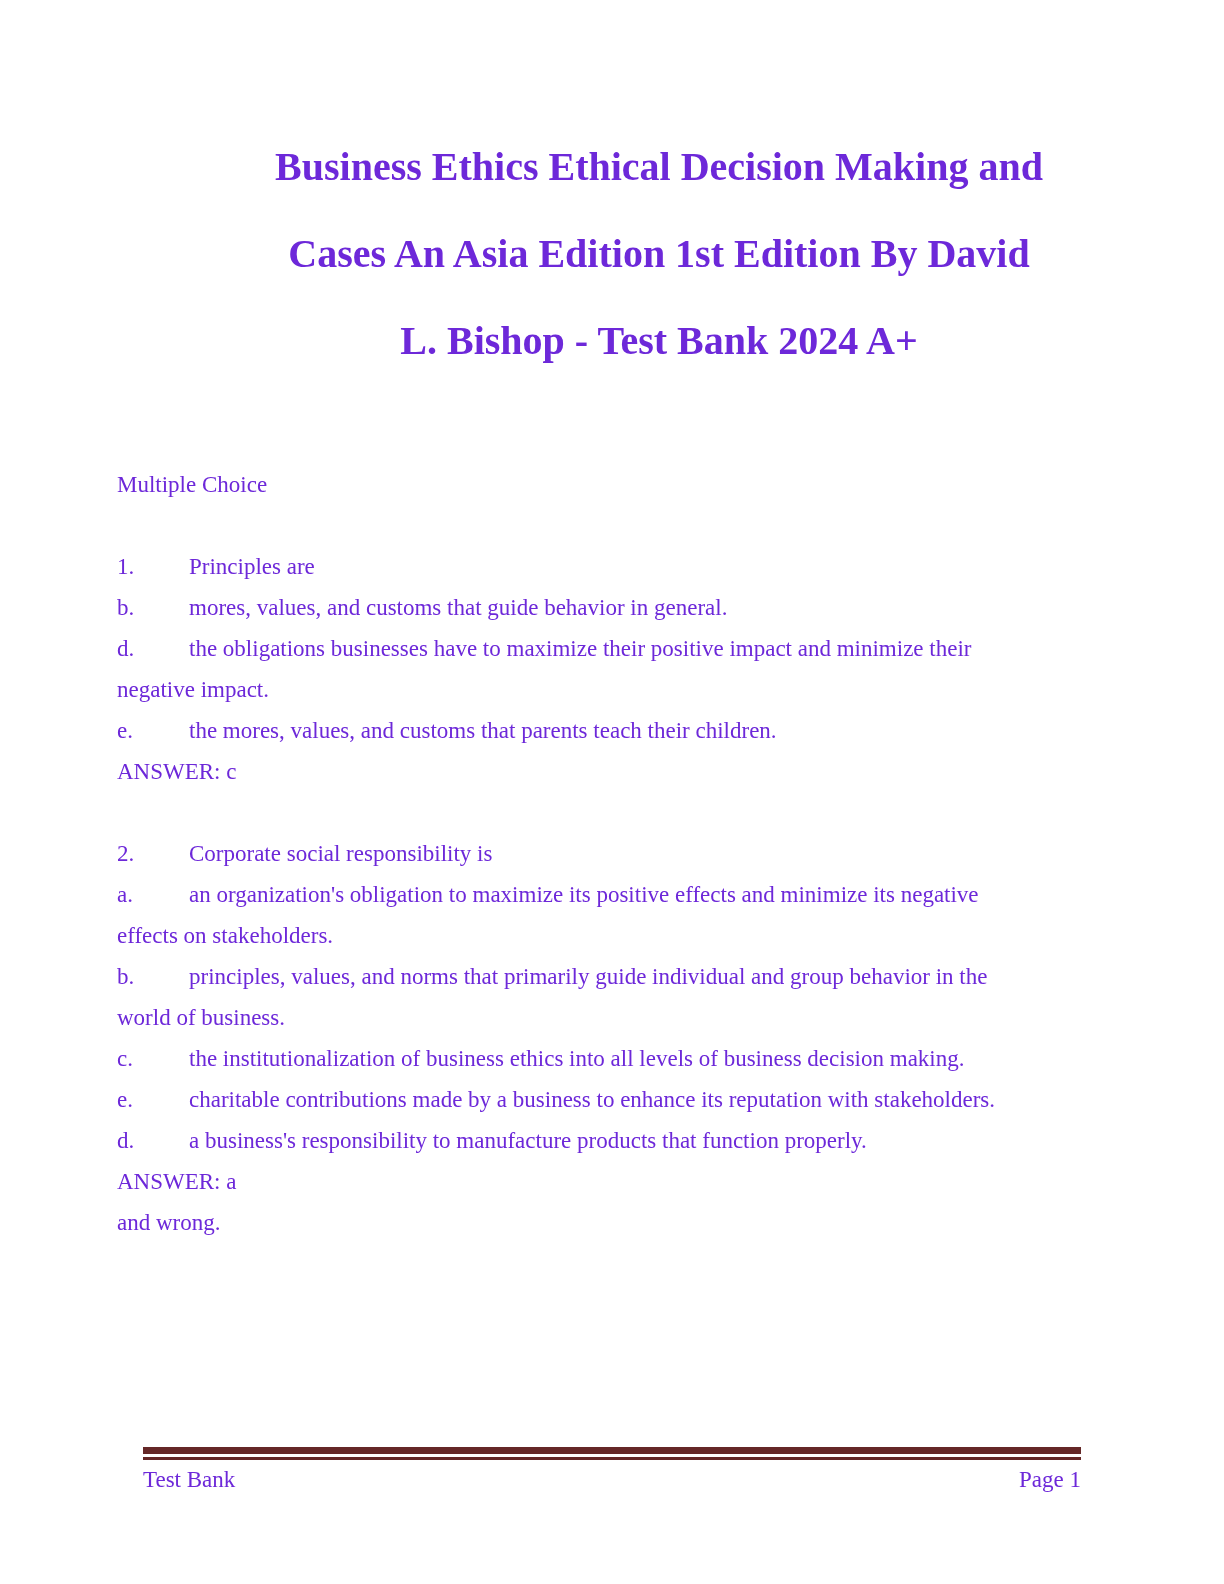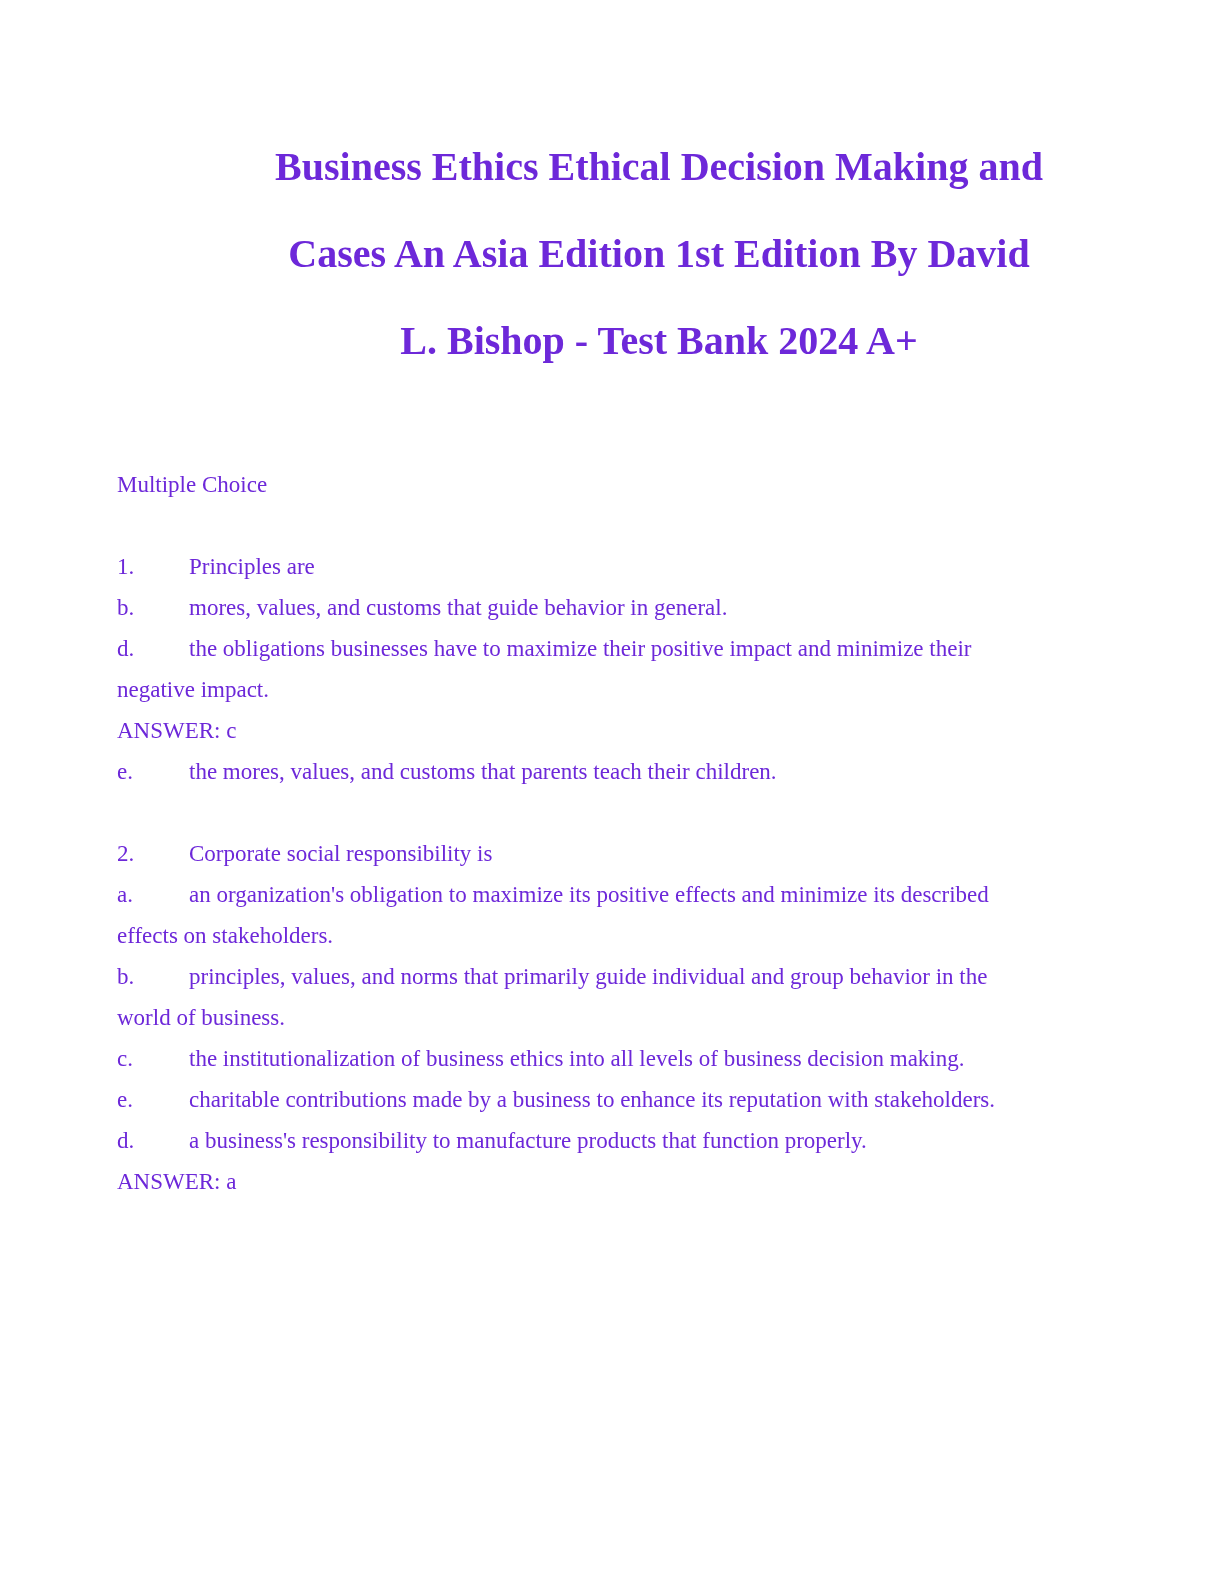--- a/index.html
+++ b/index.html
@@ -77,28 +77,37 @@
     <div class="title-line">L. Bishop - Test Bank 2024 A+</div>
   </div>
 
   <div class="content">
     <div class="section-heading">Multiple Choice</div>
     <div id="body-lines">
         <div class="bline gap"><span class="lbl">1.</span><span class="txt">Principles are</span></div>
         <div class="bline"><span class="lbl">b.</span><span class="txt">mores, values, and customs that guide behavior in general.</span></div>
         <div class="bline"><span class="lbl">d.</span><span class="txt">the obligations businesses have to maximize their positive impact and minimize their</span></div>
         <div class="bline"><span class="txt">negative impact.</span></div>
+        <div class="bline"><span class="lbl">e.</span><span class="txt">the mores, values, and customs that parents teach their children.</span></div>
         <div class="bline"><span class="txt">ANSWER: c</span></div>
-        <div class="bline"><span class="lbl">e.</span><span class="txt">the mores, values, and customs that parents teach their children.</span></div>
         <div class="bline gap"><span class="lbl">2.</span><span class="txt">Corporate social responsibility is</span></div>
-        <div class="bline"><span class="lbl">a.</span><span class="txt">an organization's obligation to maximize its positive effects and minimize its described</span></div>
+        <div class="bline"><span class="lbl">a.</span><span class="txt">an organization's obligation to maximize its positive effects and minimize its negative</span></div>
         <div class="bline"><span class="txt">effects on stakeholders.</span></div>
         <div class="bline"><span class="lbl">b.</span><span class="txt">principles, values, and norms that primarily guide individual and group behavior in the</span></div>
         <div class="bline"><span class="txt">world of business.</span></div>
         <div class="bline"><span class="lbl">c.</span><span class="txt">the institutionalization of business ethics into all levels of business decision making.</span></div>
         <div class="bline"><span class="lbl">e.</span><span class="txt">charitable contributions made by a business to enhance its reputation with stakeholders.</span></div>
         <div class="bline"><span class="lbl">d.</span><span class="txt">a business's responsibility to manufacture products that function properly.</span></div>
         <div class="bline"><span class="txt">ANSWER: a</span></div>
+        <div class="bline"><span class="txt">and wrong.</span></div>
       </div>
   </div>
 
+  <div class="footer">
+    <div class="footer-rule-thick"></div>
+    <div class="footer-rule-thin"></div>
+    <div class="footer-row">
+      <span>Test Bank</span>
+      <span>Page 1</span>
+    </div>
+  </div>
 
 </div>
 
 </body></html>

